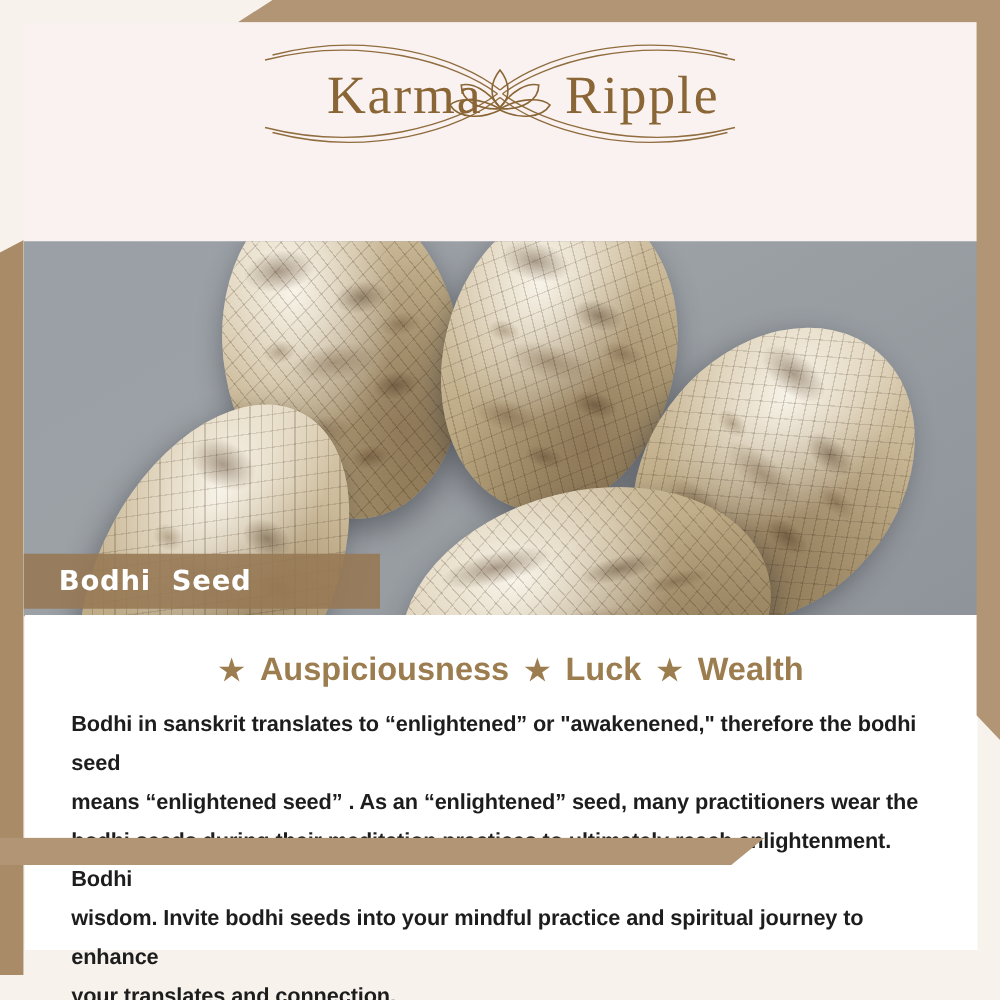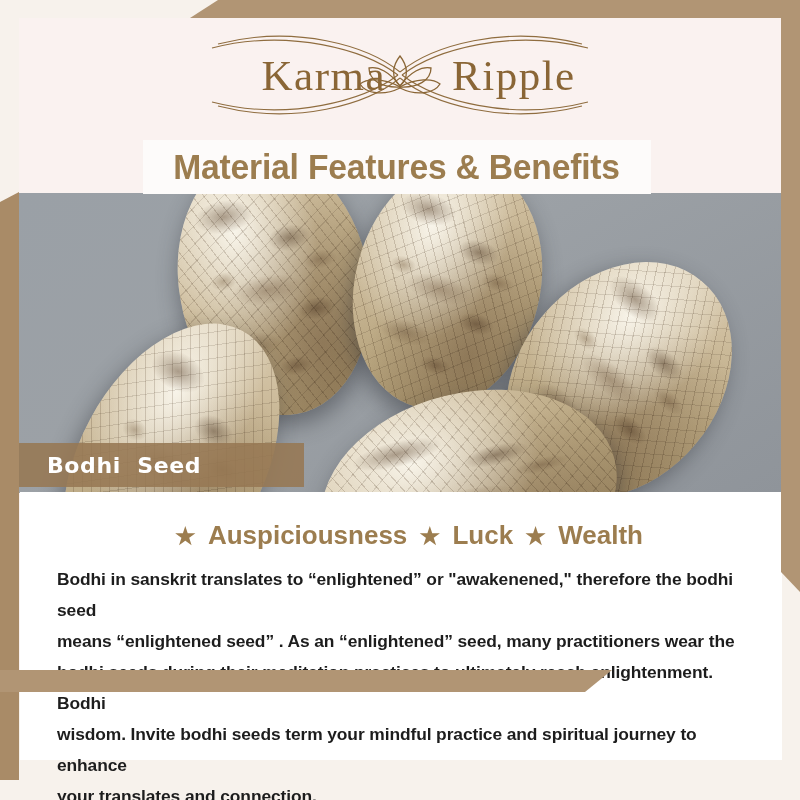--- a/index.html
+++ b/index.html
@@ -214,23 +214,20 @@
         <path d="M230 58 C 220 44, 208 38, 199 40 C 199 52, 212 60, 230 59 Z"></path>
         <path d="M230 58 C 240 44, 252 38, 261 40 C 261 52, 248 60, 230 59 Z"></path>
         <path d="M230 59 C 214 50, 197 50, 190 56 C 196 66, 214 68, 230 60 Z"></path>
         <path d="M230 59 C 246 50, 263 50, 270 56 C 264 66, 246 68, 230 60 Z"></path>
       </g>
       <text x="216" y="62" text-anchor="end" font-family="&quot;Liberation Serif&quot;, serif" font-size="43" fill="#8a6636" letter-spacing="1.5">Karma</text>
       <text x="282" y="62" text-anchor="start" font-family="&quot;Liberation Serif&quot;, serif" font-size="43" fill="#8a6636" letter-spacing="1.5">Ripple</text>
     </svg>
   </div>
 
-  <div class="title-band">
-    <span class="title-text">Material Features &amp; Benefits</span>
-  </div>
 
   <div class="photo">
     <div class="seed" id="seed1"></div>
     <div class="seed" id="seed2"></div>
     <div class="seed" id="seed3"></div>
     <div class="seed" id="seed4"></div>
     <div class="seed" id="seed5"></div>
   </div>
 
   <div class="caption-band">
@@ -245,19 +242,19 @@
       <span class="star">★</span>
       <span class="word">Luck</span>
       <span class="star">★</span>
       <span class="word">Wealth</span>
     </div>
 
     <div class="body-text">
       <div>Bodhi in sanskrit translates to “enlightened” or "awakenened," therefore the bodhi seed</div>
       <div>means “enlightened seed” . As an “enlightened” seed, many practitioners wear the</div>
       <div>bodhi seeds during their meditation practices to ultimately reach enlightenment. Bodhi</div>
-      <div>wisdom. Invite bodhi seeds term your mindful practice and spiritual journey to enhance</div>
+      <div>wisdom. Invite bodhi seeds into your mindful practice and spiritual journey to enhance</div>
       <div>your translates and connection.</div>
     </div>
 
   </div>
 
 </div>
 
 </body></html>

